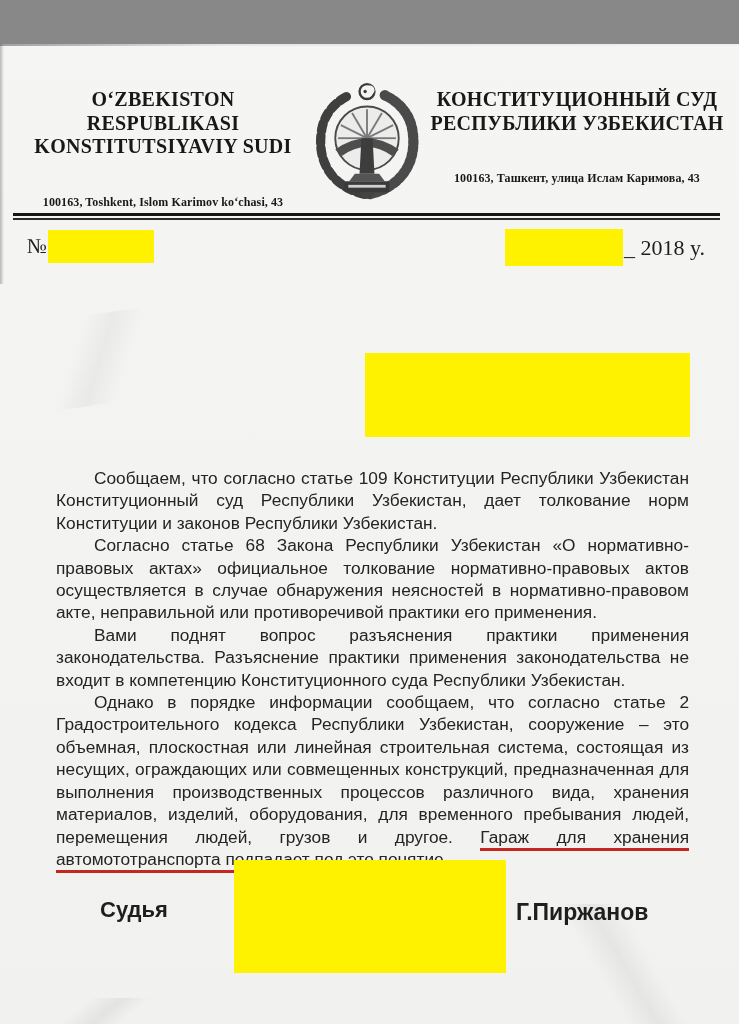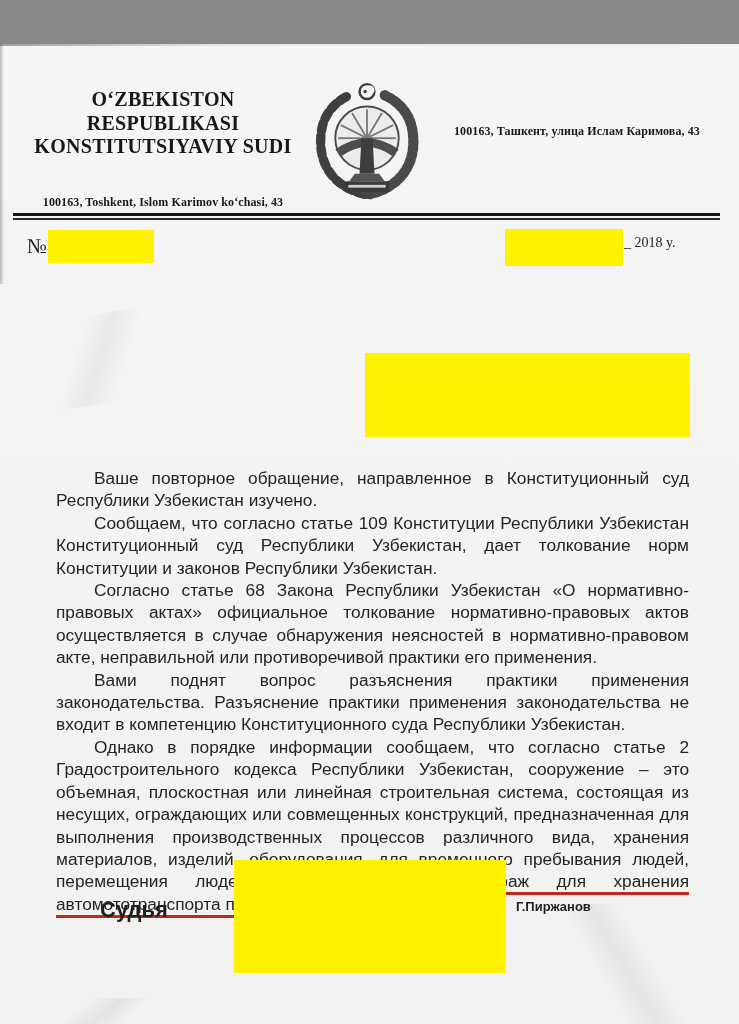--- a/index.html
+++ b/index.html
@@ -23,38 +23,38 @@
   .hdr-title{font-size:20px;line-height:23.5px;letter-spacing:.3px;}
   .hdr-addr{font-size:12px;margin-top:36px;letter-spacing:.1px;}
   .emblem{position:absolute;left:311px;top:36px;width:112px;height:122px;}
 
   .rule{position:absolute;left:13px;top:169px;width:707px;height:2px;
     border-top:3px solid #161616;border-bottom:2px solid #2b2b2b;}
 
   
   .ref-no{position:absolute;left:27px;top:190px;font-family:"Liberation Serif","DejaVu Serif",serif;font-size:21px;color:#1d1d1d;}
   .ref-underscore{position:absolute;left:50px;top:196px;font-family:"Liberation Serif","DejaVu Serif",serif;font-size:18px;color:#1d1d1d;}
-  .ref-date{position:absolute;left:624px;top:191px;font-family:"Liberation Serif","DejaVu Serif",serif;font-size:14px;color:#1d1d1d;white-space:nowrap;}
+  .ref-date{position:absolute;left:624px;top:191px;font-family:"Liberation Serif","DejaVu Serif",serif;font-size:22px;color:#1d1d1d;white-space:nowrap;}
 
   
   .redact{position:absolute;}
   .redact-no{left:48px;top:186px;width:106px;height:33px;}
   .redact-date{left:505px;top:185px;width:118px;height:37px;}
   .redact-block{left:365px;top:309px;width:325px;height:84px;}
   .redact-sign{left:234px;top:816px;width:272px;height:113px;}
 
   
   .body-text{position:absolute;left:56px;top:423px;width:633px;
     font-size:17.3px;line-height:22.4px;text-align:justify;color:#242424;}
   .body-text p{margin:0;text-indent:38px;}
   .u-red{border-bottom:3px solid #c4271e;padding-bottom:1px;}
 
   
   .sig-role{position:absolute;left:100px;top:853px;font-size:22px;font-weight:bold;color:#1e1e1e;}
-  .sig-name{position:absolute;left:516px;top:855px;font-size:13px;font-weight:bold;color:#1e1e1e;}
+  .sig-name{position:absolute;left:516px;top:855px;font-size:23px;font-weight:bold;color:#1e1e1e;}
 </style>
 </head>
 <body>
 
 <div class="page">
 
   <div class="edge-top"></div>
   <div class="edge-left"></div>
   <div class="crease1"></div>
   <div class="crease2"></div>
@@ -95,35 +95,38 @@
       <path d="M54 62 L66 62 L68 100 L52 100 Z" fill="#3d3d3d"></path>
       <path d="M47 100 h26 l6 8 h-38 z" fill="#555"></path>
 
       <rect x="36" y="108" width="48" height="12" rx="2" fill="#3a3a3a"></rect>
       <rect x="40" y="112" width="40" height="3" fill="#cfcfcd"></rect>
       <path d="M52 120 l4 7 h8 l4 -7 z" fill="#444"></path>
     </svg>
   </div>
 
   <div class="hdr-col right">
+    <div class="hdr-title">
+      <div>КОНСТИТУЦИОННЫЙ СУД</div>
+      <div>РЕСПУБЛИКИ УЗБЕКИСТАН</div>
+    </div>
     <div class="hdr-addr">100163, Ташкент, улица Ислам Каримова, 43</div>
   </div>
 
   <div class="rule"></div>
 
   <div class="ref-no">№</div>
   <div class="ref-underscore">_</div>
   <div class="redact redact-no" style="background: rgb(255, 242, 0);"></div>
   <div class="redact redact-date" style="background: rgb(255, 242, 0);"></div>
   <div class="ref-date">_ 2018 y.</div>
 
   <div class="redact redact-block" style="background: rgb(255, 242, 0);"></div>
 
   <div class="body-text">
-    <p>Ваше повторное обращение, направленное в Конституционный суд Республики Узбекистан изучено.</p>
     <p>Сообщаем, что согласно статье 109 Конституции Республики Узбекистан Конституционный суд Республики Узбекистан, дает толкование норм Конституции и законов Республики Узбекистан.</p>
     <p>Согласно статье 68 Закона Республики Узбекистан «О нормативно-правовых актах» официальное толкование нормативно-правовых актов осуществляется в случае обнаружения неясностей в нормативно-правовом акте, неправильной или противоречивой практики его применения.</p>
     <p>Вами поднят вопрос разъяснения практики применения законодательства. Разъяснение практики применения законодательства не входит в компетенцию Конституционного суда Республики Узбекистан.</p>
     <p><span>Однако в порядке информации сообщаем, что согласно статье 2 Градостроительного кодекса Республики Узбекистан, сооружение – это объемная, плоскостная или линейная строительная система, состоящая из несущих, ограждающих или совмещенных конструкций, предназначенная для выполнения производственных процессов различного вида, хранения материалов, изделий, оборудования, для временного пребывания людей, перемещения людей, грузов и другое. </span><span class="u-red" style="border-bottom-color: rgb(196, 39, 30);">Гараж для хранения автомототранспорта подпадает под это понятие.</span></p>
   </div>
 
   <div class="sig-role">Судья</div>
   <div class="redact redact-sign" style="background: rgb(255, 242, 0);"></div>
   <div class="sig-name">Г.Пиржанов</div>
 

